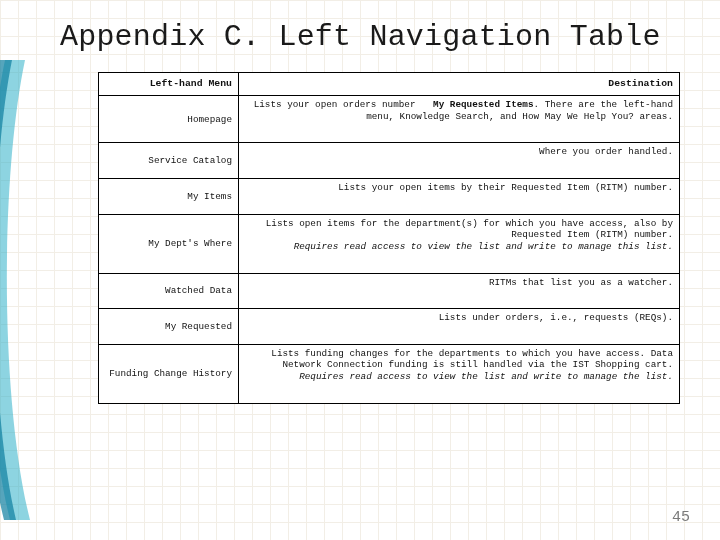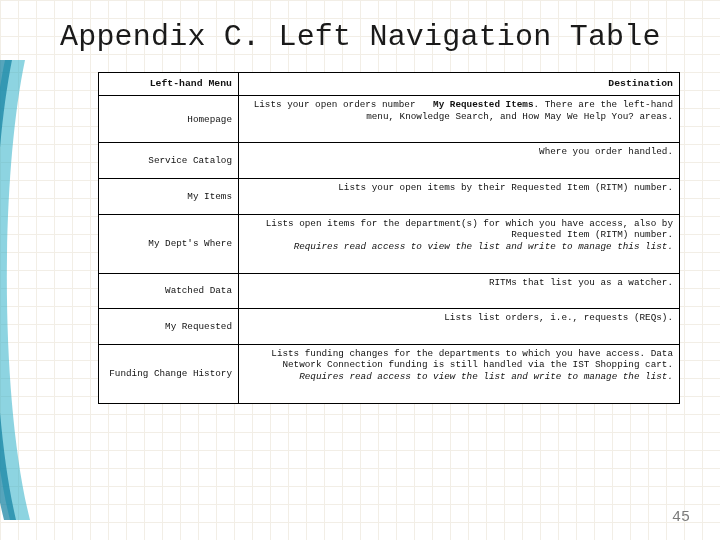--- a/index.html
+++ b/index.html
@@ -131,21 +131,21 @@
             <tr>
               <td class="menu-cell">My Dept's Where</td>
               <td><span>Lists open items for the department(s) for which you have access, also by Requested Item (RITM) number.</span><br><span class="italic">Requires read access to view the list and write to manage this list.</span></td>
             </tr>
             <tr>
               <td class="menu-cell">Watched Data</td>
               <td><span>RITMs that list you as a watcher.</span></td>
             </tr>
             <tr>
               <td class="menu-cell">My Requested</td>
-              <td><span>Lists list orders, i.e., requests (REQs).</span></td>
+              <td><span>Lists under orders, i.e., requests (REQs).</span></td>
             </tr>
             <tr>
               <td class="menu-cell">Funding Change History</td>
               <td><span>Lists funding changes for the departments to which you have access. Data Network Connection funding is still handled via the IST Shopping cart. </span><span class="italic">Requires read access to view the list and write to manage the list.</span></td>
             </tr>
           </tbody>
       </table>
     </div>
   </div>
 

